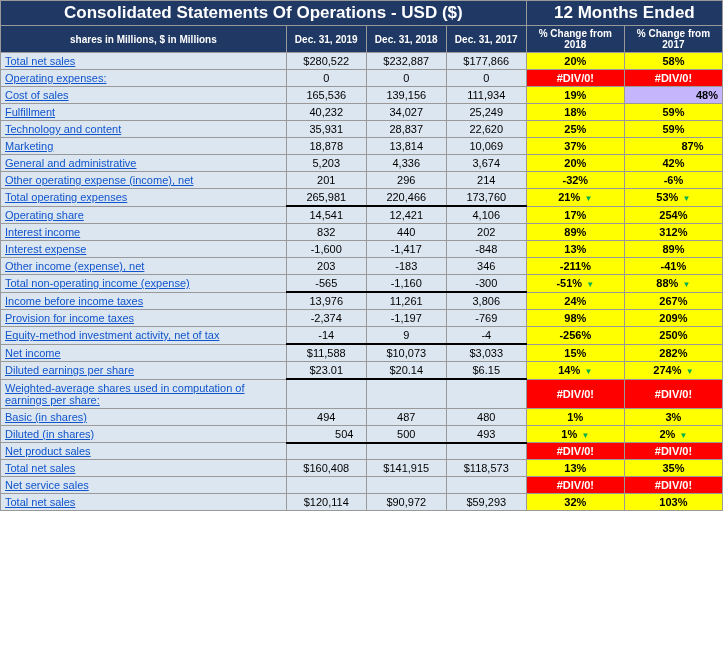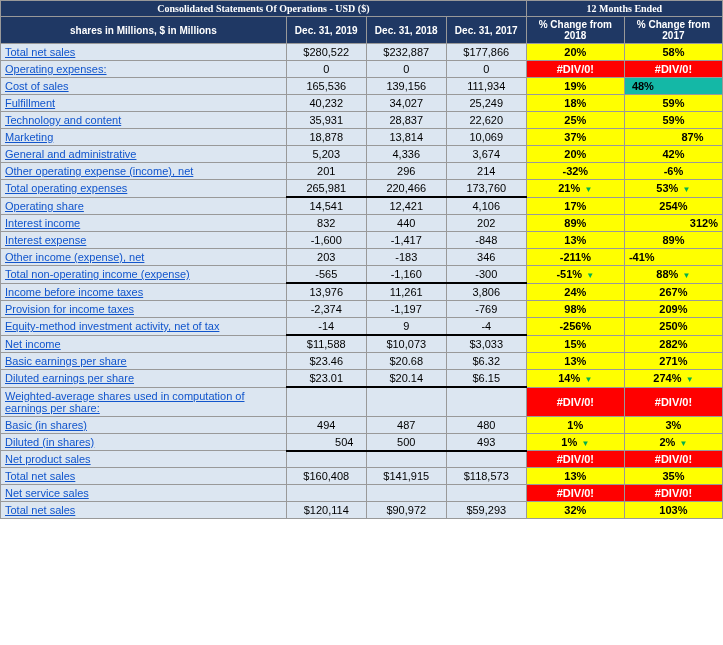--- a/index.html
+++ b/index.html
@@ -1,20 +1,20 @@
 <!DOCTYPE html>
 <html><head>
   <meta charset="utf-8">
   <style>
     * { box-sizing: border-box; margin: 0; padding: 0; }
     body { font-family: Arial, sans-serif; font-size: 11px; background: #fff; }
     .table-wrapper { width: 723px; }
     table { width: 100%; border-collapse: collapse; }
     th, td { border: 1px solid #999; padding: 2px 4px; vertical-align: middle; }
-    .header-main { background: #1f3864; color: #fff; text-align: center; font-weight: bold; font-size: 10px; font-family: Liberation Serif, serif; }
+    .header-main { background: #1f3864; color: #fff; text-align: center; font-weight: bold; font-size: 17px; }
     .header-sub { background: #1f3864; color: #fff; text-align: center; font-weight: bold; font-size: 10px; }
     .col-label { background: #dce6f1; text-align: left; min-width: 200px; margin-top: 26px; }
     .col-label a { color: #1155cc; text-decoration: underline; cursor: pointer; }
     .col-data { background: #dce6f1; text-align: center; min-width: 80px; }
     .col-pct { background: #1f3864; color: #fff; text-align: center; min-width: 85px; font-weight: bold; }
   </style>
 </head>
 <body>
 
 <div class="table-wrapper">
@@ -49,21 +49,21 @@
           <td class="col-data">0</td>
           <td style="text-align: center; font-weight: bold; background: rgb(255, 0, 0); color: rgb(255, 255, 255);">#DIV/0!</td>
           <td style="text-align: center; font-weight: bold; background: rgb(255, 0, 0); color: rgb(255, 255, 255);">#DIV/0!</td>
         </tr>
         <tr>
           <td class="col-label"><a href="#">Cost of sales</a></td>
           <td class="col-data">165,536</td>
           <td class="col-data">139,156</td>
           <td class="col-data">111,934</td>
           <td style="text-align: center; font-weight: bold; background: rgb(255, 255, 0); color: rgb(0, 0, 0);">19%</td>
-          <td style="text-align: left; font-weight: bold; background: #14b8a6; color: rgb(0, 0, 0); padding-left: 7px;">48%</td>
+          <td style="text-align: right; font-weight: bold; background: #c4b5fd; color: rgb(0, 0, 0); padding-left: 7px;">48%</td>
         </tr>
         <tr>
           <td class="col-label"><a href="#">Fulfillment</a></td>
           <td class="col-data">40,232</td>
           <td class="col-data">34,027</td>
           <td class="col-data">25,249</td>
           <td style="text-align: center; font-weight: bold; background: rgb(255, 255, 0); color: rgb(0, 0, 0);">18%</td>
           <td style="text-align: center; font-weight: bold; background: rgb(255, 255, 0); color: rgb(0, 0, 0);">59%</td>
         </tr>
         <tr>
@@ -113,37 +113,37 @@
           <td class="col-data">4,106</td>
           <td style="text-align: center; font-weight: bold; background: rgb(255, 255, 0); color: rgb(0, 0, 0);">17%</td>
           <td style="text-align: center; font-weight: bold; background: rgb(255, 255, 0); color: rgb(0, 0, 0);">254%</td>
         </tr>
         <tr>
           <td class="col-label"><a href="#">Interest income</a></td>
           <td class="col-data">832</td>
           <td class="col-data">440</td>
           <td class="col-data">202</td>
           <td style="text-align: center; font-weight: bold; background: rgb(255, 255, 0); color: rgb(0, 0, 0);">89%</td>
-          <td style="text-align: right; font-weight: bold; background: rgb(255, 255, 0); color: rgb(0, 0, 0);">312%</td>
+          <td style="text-align: center; font-weight: bold; background: rgb(255, 255, 0); color: rgb(0, 0, 0);">312%</td>
         </tr>
         <tr>
           <td class="col-label"><a href="#">Interest expense</a></td>
           <td class="col-data">-1,600</td>
           <td class="col-data">-1,417</td>
           <td class="col-data">-848</td>
           <td style="text-align: center; font-weight: bold; background: rgb(255, 255, 0); color: rgb(0, 0, 0);">13%</td>
           <td style="text-align: center; font-weight: bold; background: rgb(255, 255, 0); color: rgb(0, 0, 0);">89%</td>
         </tr>
         <tr>
           <td class="col-label"><a href="#">Other income (expense), net</a></td>
           <td class="col-data">203</td>
           <td class="col-data">-183</td>
           <td class="col-data">346</td>
           <td style="text-align: center; font-weight: bold; background: rgb(255, 255, 0); color: rgb(0, 0, 0);">-211%</td>
-          <td style="text-align: left; font-weight: bold; background: rgb(255, 255, 0); color: rgb(0, 0, 0);">-41%</td>
+          <td style="text-align: center; font-weight: bold; background: rgb(255, 255, 0); color: rgb(0, 0, 0);">-41%</td>
         </tr>
         <tr>
           <td class="col-label"><a href="#">Total non-operating income (expense)</a></td>
           <td class="col-data" style="border-bottom: 2px solid rgb(0, 0, 0);">-565</td>
           <td class="col-data" style="border-bottom: 2px solid rgb(0, 0, 0);">-1,160</td>
           <td class="col-data" style="border-bottom: 2px solid rgb(0, 0, 0);">-300</td>
           <td style="text-align: center; font-weight: bold; background: rgb(255, 255, 0); color: rgb(0, 0, 0);">-51%<span style="color: rgb(0, 176, 80); font-size: 8px; margin-left: 2px;"> ▼</span></td>
           <td style="text-align: center; font-weight: bold; background: rgb(255, 255, 0); color: rgb(0, 0, 0);">88%<span style="color: rgb(0, 176, 80); font-size: 8px; margin-left: 2px;"> ▼</span></td>
         </tr>
         <tr>
@@ -172,28 +172,20 @@
         </tr>
         <tr>
           <td class="col-label"><a href="#">Net income</a></td>
           <td class="col-data">$11,588</td>
           <td class="col-data">$10,073</td>
           <td class="col-data">$3,033</td>
           <td style="text-align: center; font-weight: bold; background: rgb(255, 255, 0); color: rgb(0, 0, 0);">15%</td>
           <td style="text-align: center; font-weight: bold; background: rgb(255, 255, 0); color: rgb(0, 0, 0);">282%</td>
         </tr>
         <tr>
-          <td class="col-label"><a href="#">Basic earnings per share</a></td>
-          <td class="col-data">$23.46</td>
-          <td class="col-data">$20.68</td>
-          <td class="col-data">$6.32</td>
-          <td style="text-align: center; font-weight: bold; background: rgb(255, 255, 0); color: rgb(0, 0, 0);">13%</td>
-          <td style="text-align: center; font-weight: bold; background: rgb(255, 255, 0); color: rgb(0, 0, 0);">271%</td>
-        </tr>
-        <tr>
           <td class="col-label"><a href="#">Diluted earnings per share</a></td>
           <td class="col-data" style="border-bottom: 2px solid rgb(0, 0, 0);">$23.01</td>
           <td class="col-data" style="border-bottom: 2px solid rgb(0, 0, 0);">$20.14</td>
           <td class="col-data" style="border-bottom: 2px solid rgb(0, 0, 0);">$6.15</td>
           <td style="text-align: center; font-weight: bold; background: rgb(255, 255, 0); color: rgb(0, 0, 0);">14%<span style="color: rgb(0, 176, 80); font-size: 8px; margin-left: 2px;"> ▼</span></td>
           <td style="text-align: center; font-weight: bold; background: rgb(255, 255, 0); color: rgb(0, 0, 0);">274%<span style="color: rgb(0, 176, 80); font-size: 8px; margin-left: 2px;"> ▼</span></td>
         </tr>
         <tr>
           <td class="col-label"><a href="#">Weighted-average shares used in computation of earnings per share:</a></td>
           <td class="col-data"></td>

